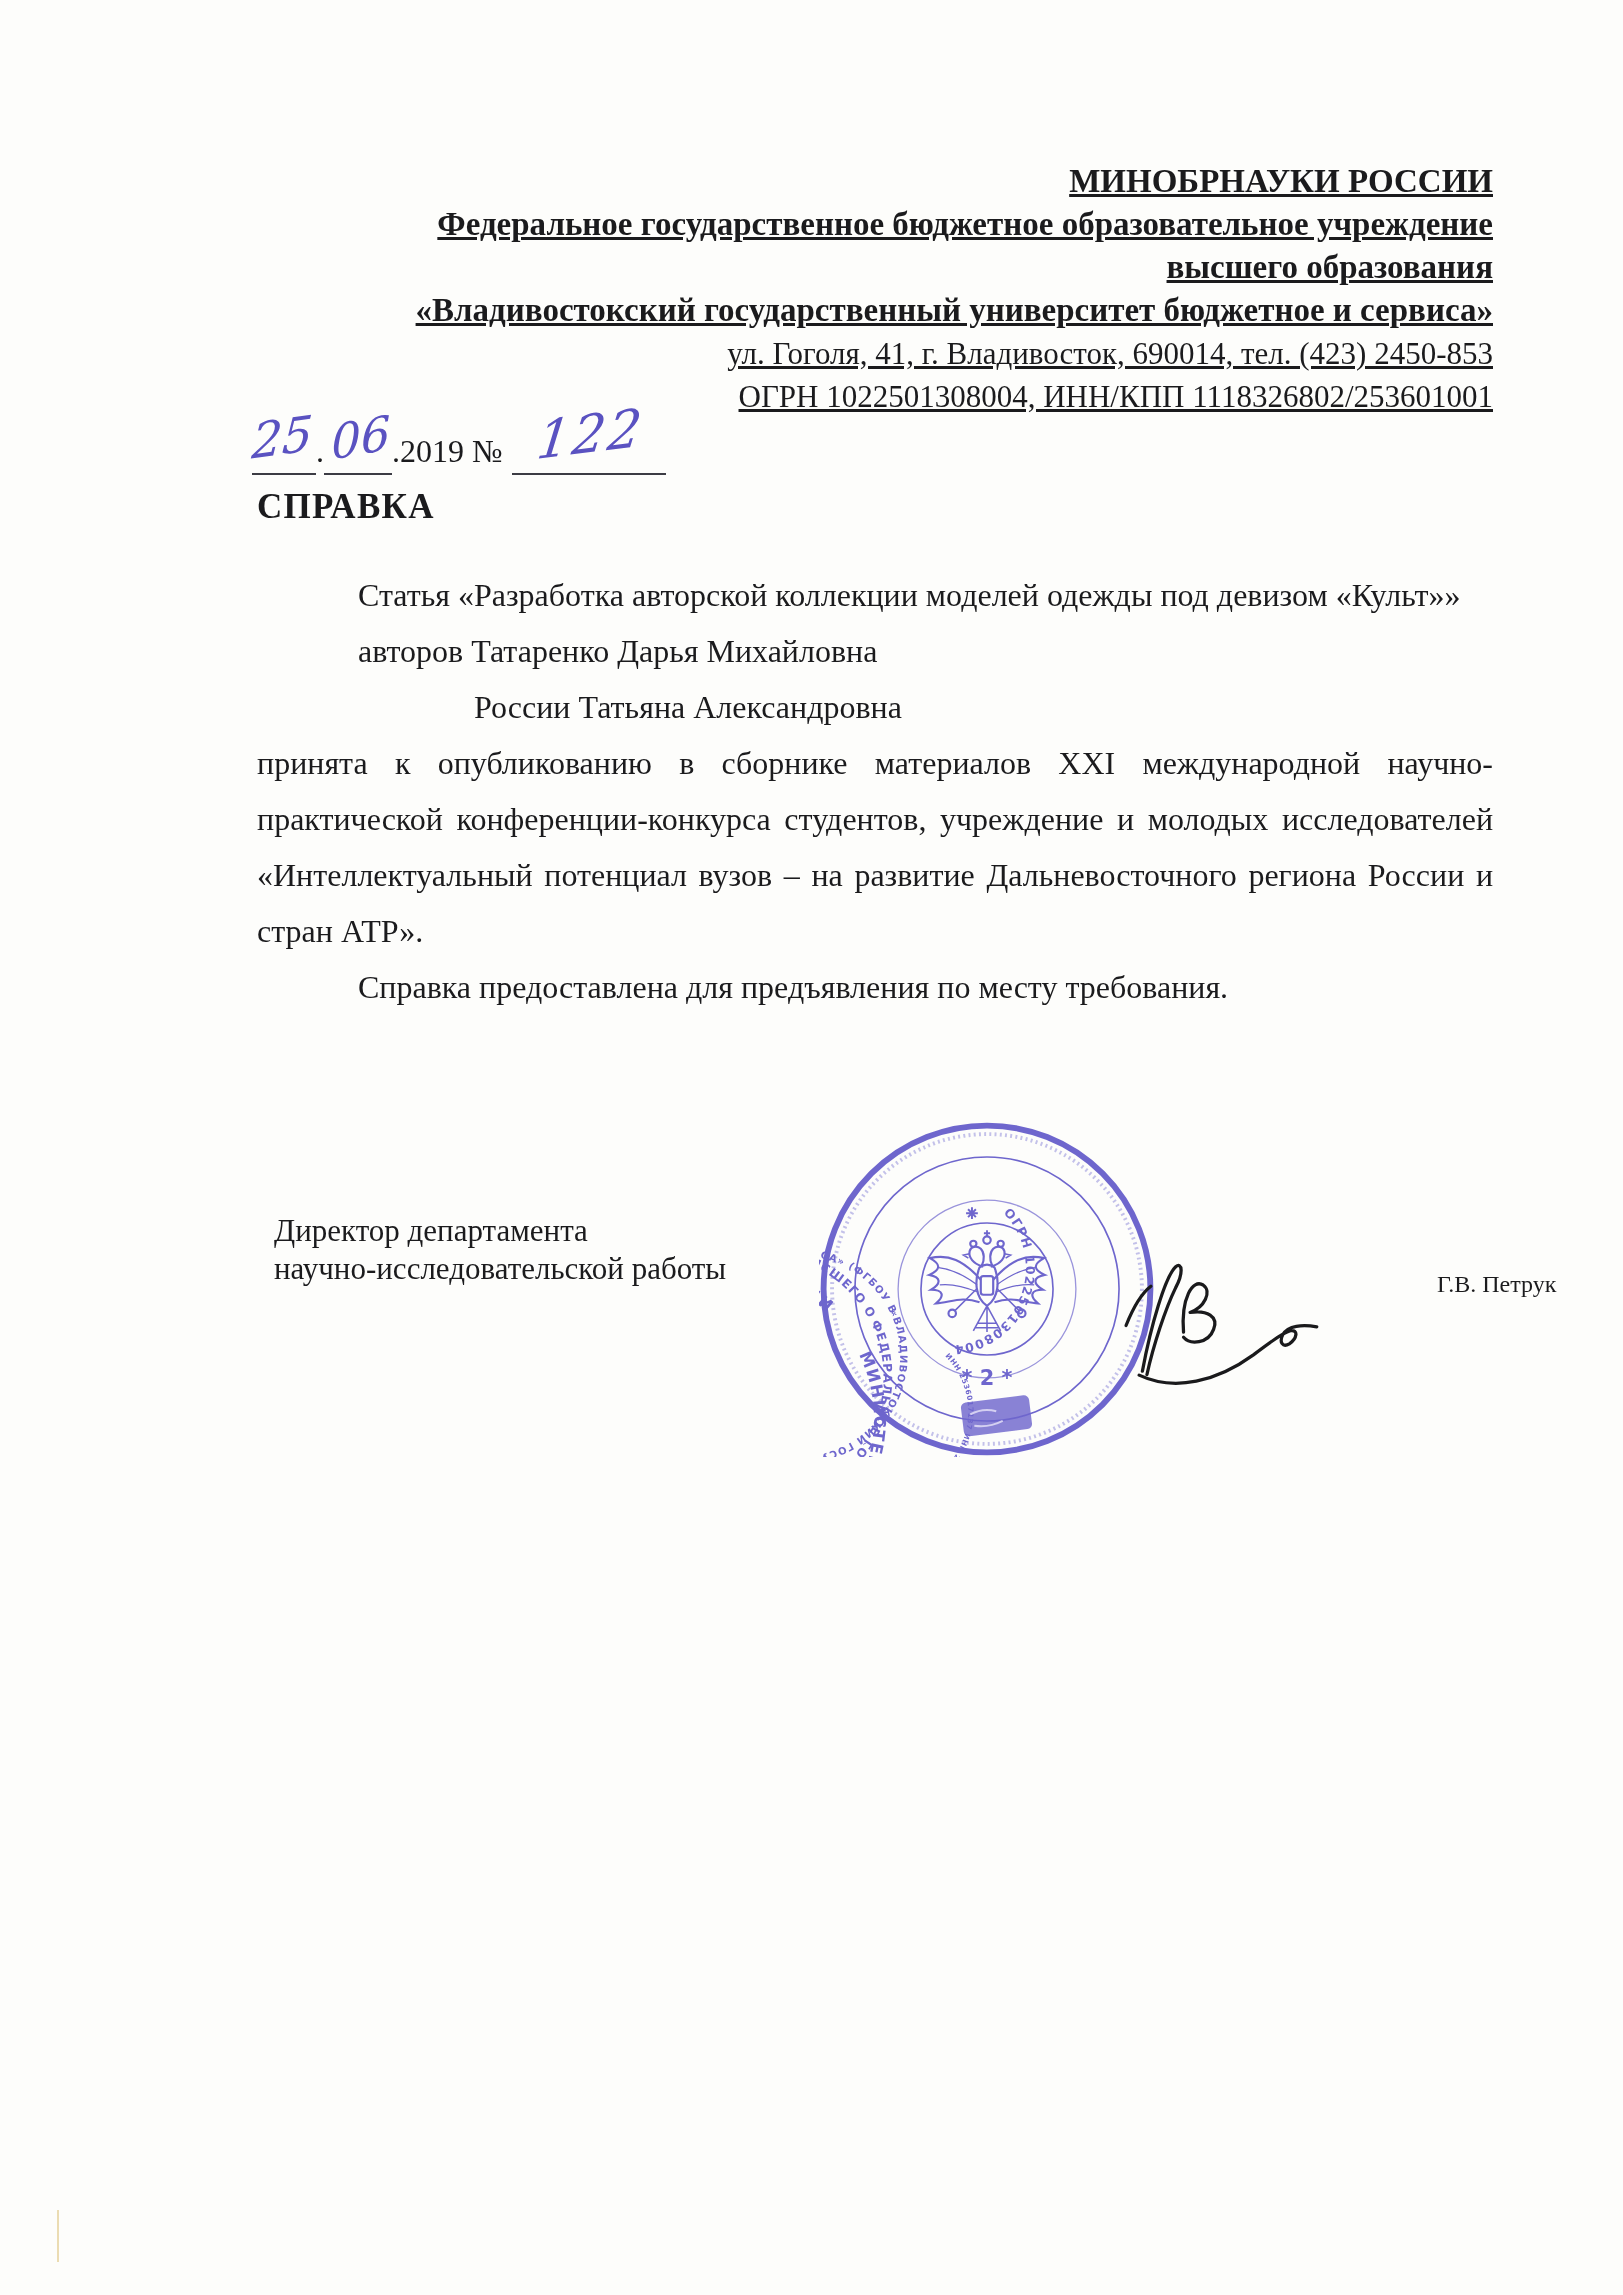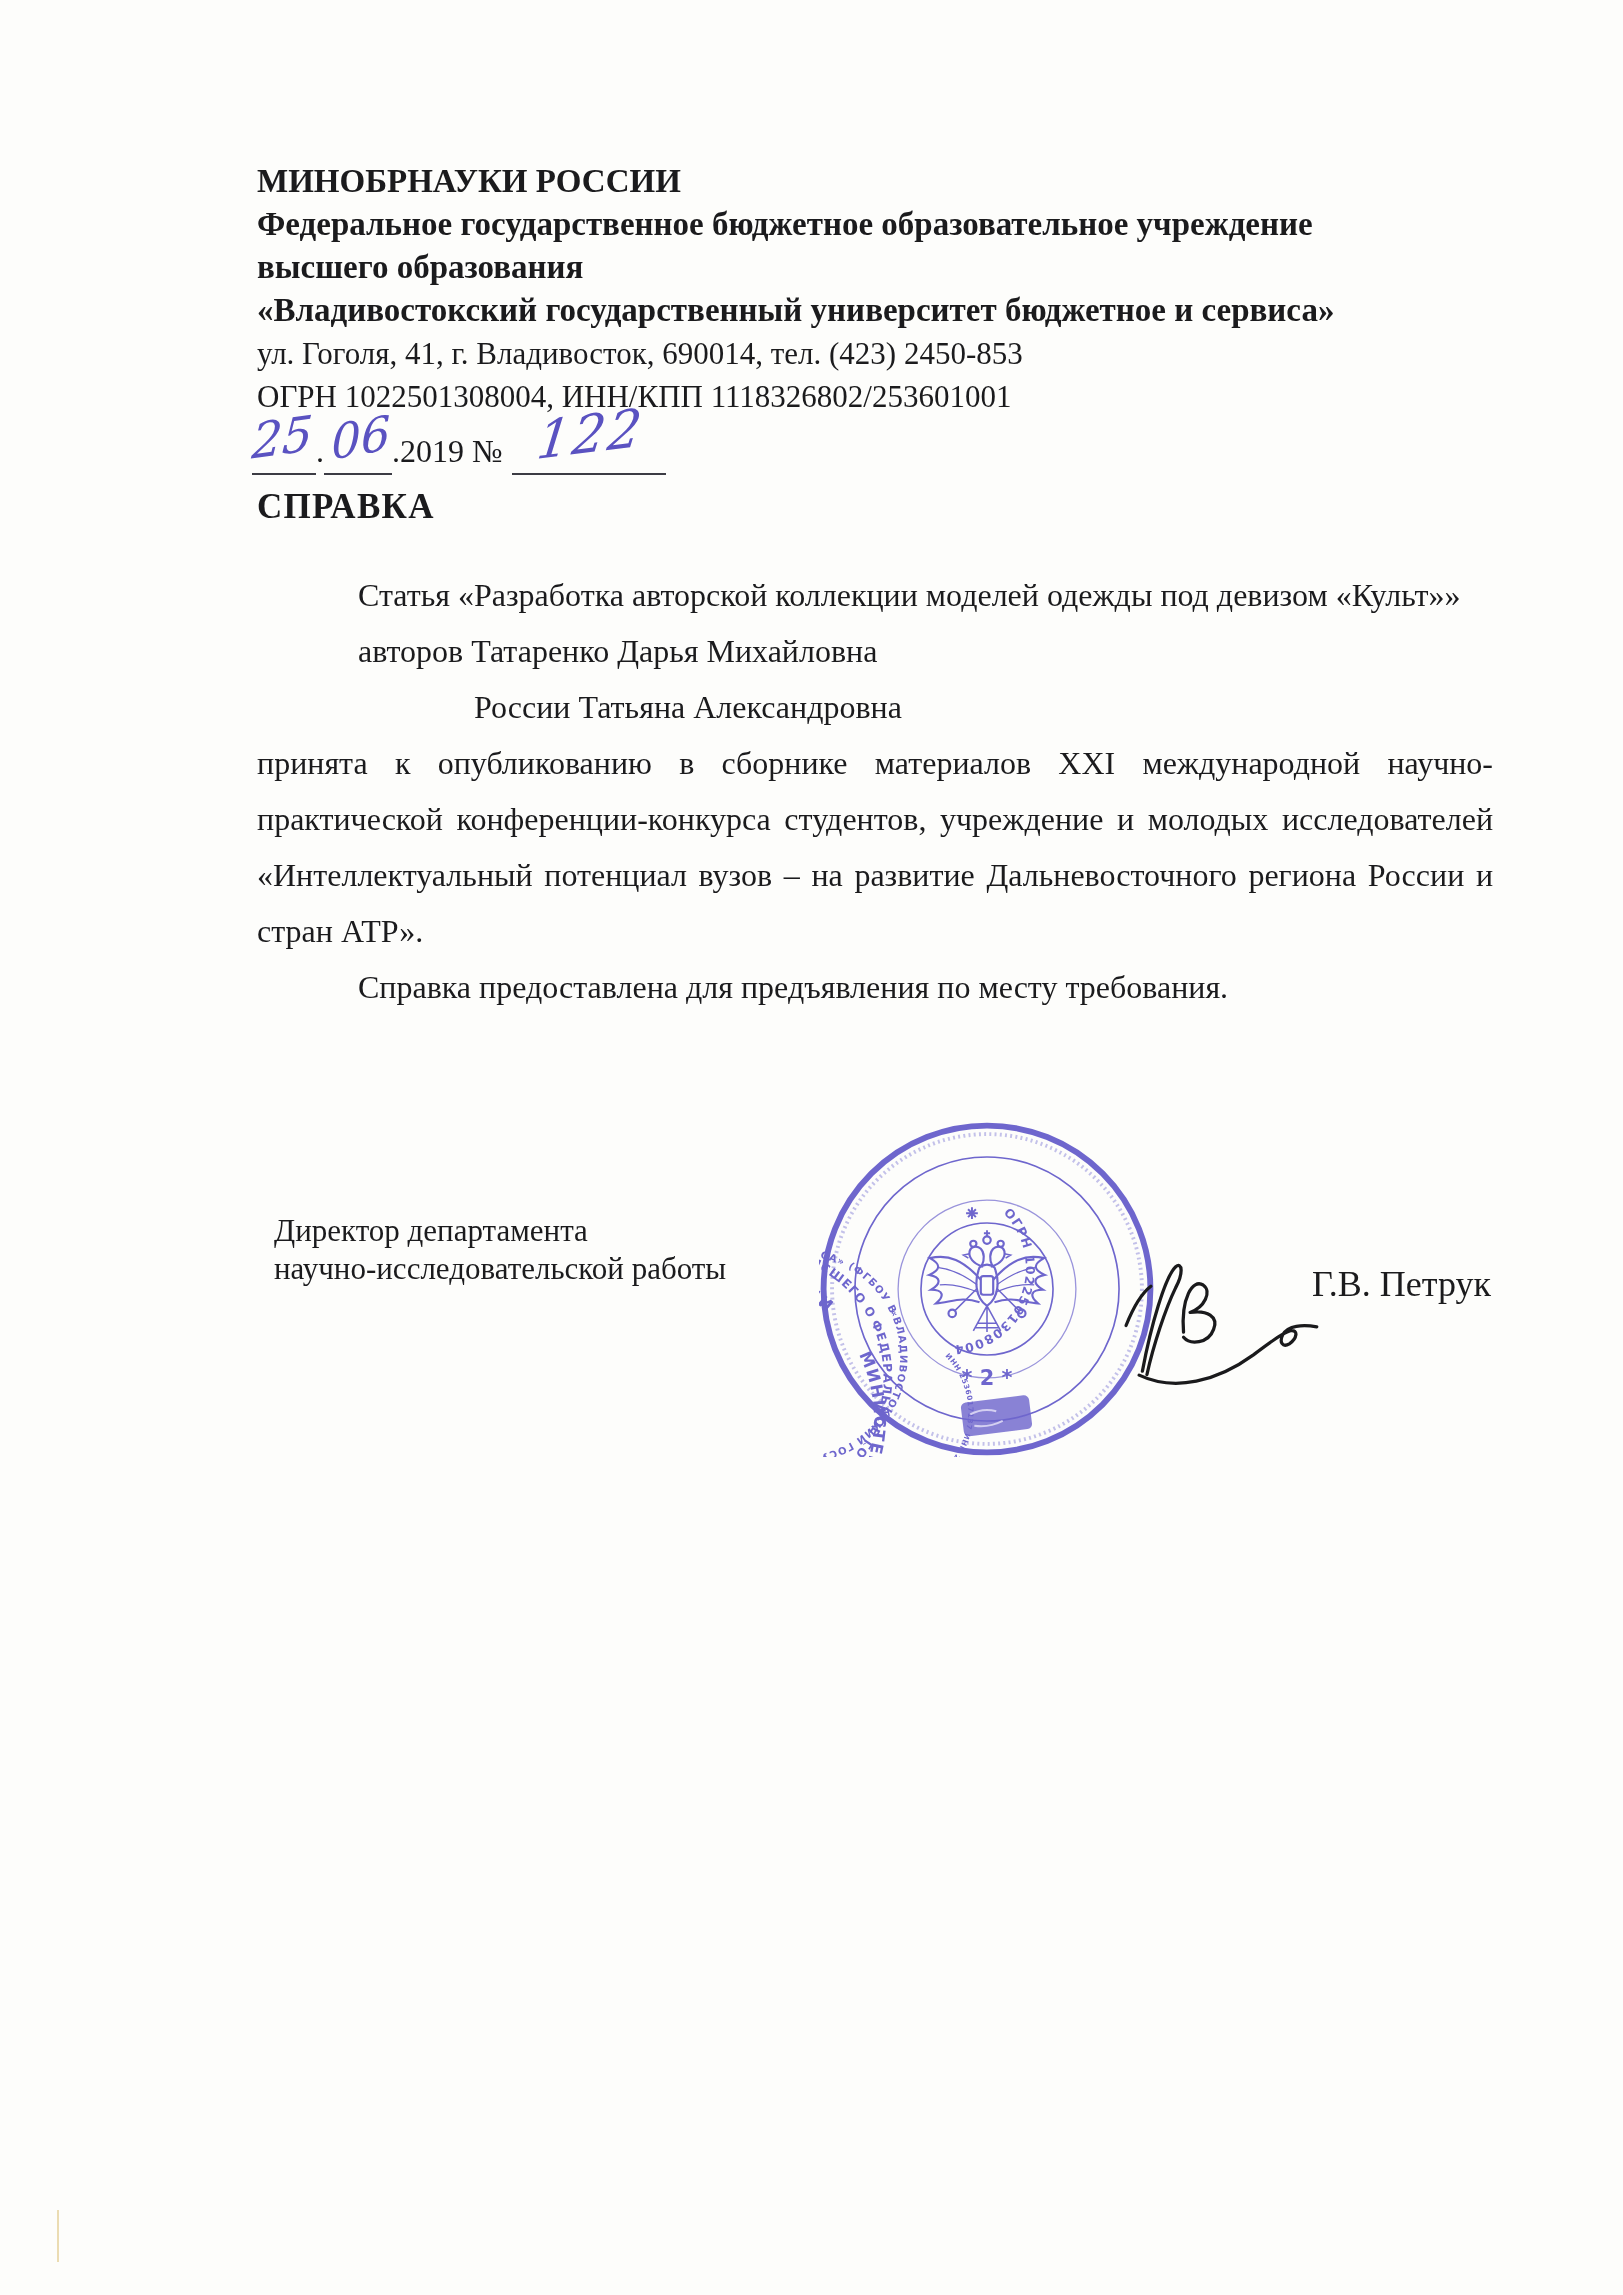--- a/index.html
+++ b/index.html
@@ -5,21 +5,21 @@
   html,body{margin:0;padding:0;background:#9a9a9a;}
   .page{
     position:relative;
     width:1623px;height:2295px;
     background:#fdfdfb;
     font-family:"Liberation Serif", serif;
     color:#1b1b1d;
     overflow:hidden;
   }
   
-  .header{position:absolute;left:257px;top:160px;width:1236px;text-align:left;}
+  .header{position:absolute;left:257px;top:160px;width:1236px;text-align:right;text-decoration:underline;}
   .h-bold{font-weight:bold;font-size:33px;line-height:43px;}
   .h-reg{font-size:31px;line-height:43px;}
   
   .date-row{
     position:absolute;left:252px;top:426px;height:49px;
     display:flex;align-items:flex-end;
   }
   .blank{position:relative;display:inline-block;height:47px;border-bottom:2px solid #3c3c44;}
   .blank-day{width:64px;}
   .blank-month{width:68px;}
@@ -38,21 +38,21 @@
     position:absolute;left:257px;top:484px;width:1236px;
     text-align:left;font-weight:bold;font-size:35px;letter-spacing:1.3px;line-height:46px;
   }
   
   .body-text{position:absolute;left:257px;top:567px;width:1236px;font-size:32px;line-height:56px;}
   .ind{padding-left:101px;}
   .ind2{padding-left:217px;}
   .jline{text-align:justify;text-align-last:justify;}
   
   .director{position:absolute;left:274px;top:1212px;font-size:31px;line-height:38px;}
-  .signer-name{position:absolute;left:1312px;top:1267px;font-size:36px;line-height:34px;}
+  .signer-name{position:absolute;left:1437px;top:1267px;font-size:24px;line-height:34px;}
   .stamp-svg{position:absolute;left:819px;top:1121px;z-index:2;}
   .sign-svg{position:absolute;left:1113px;top:1247px;z-index:3;}
   
   .scan-line{position:absolute;left:57px;top:2210px;width:2px;height:52px;background:#dcc177;opacity:.55;}
 </style>
 </head>
 <body>
 
 <div class="page">
 

